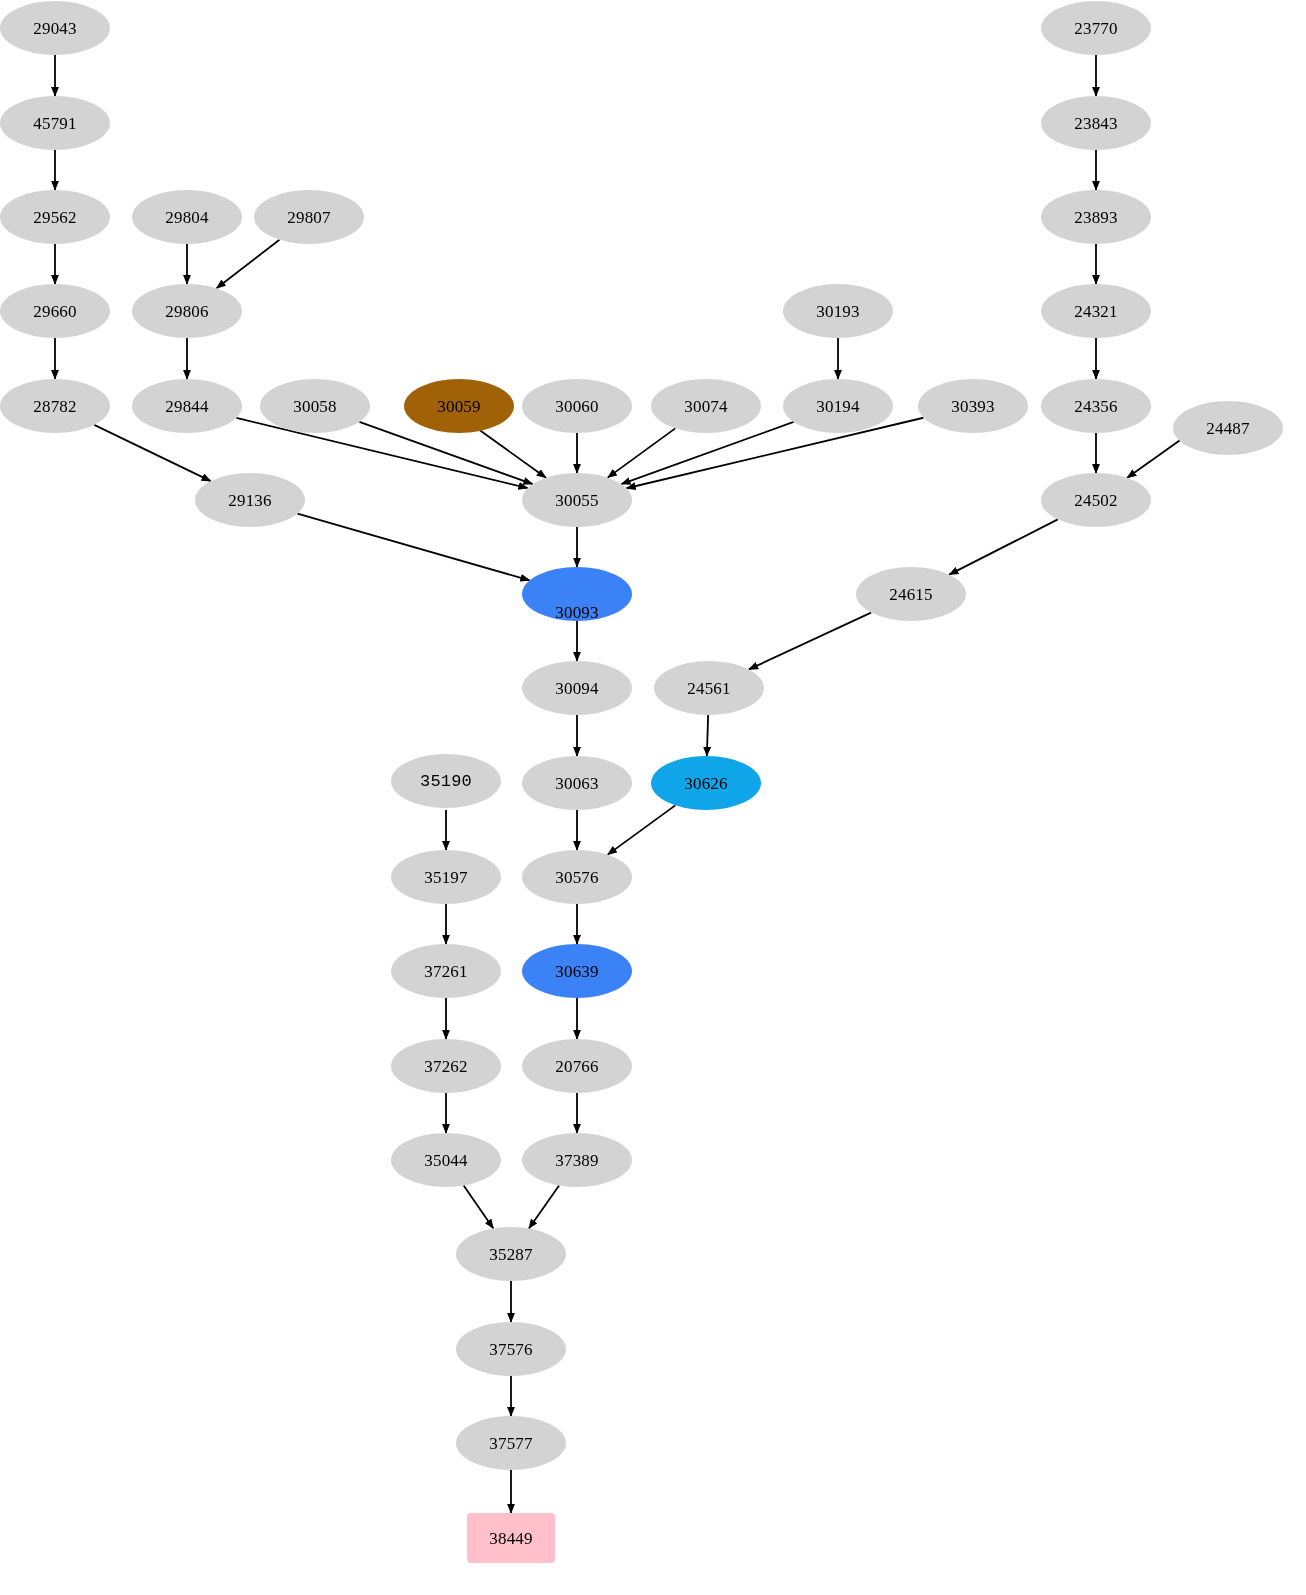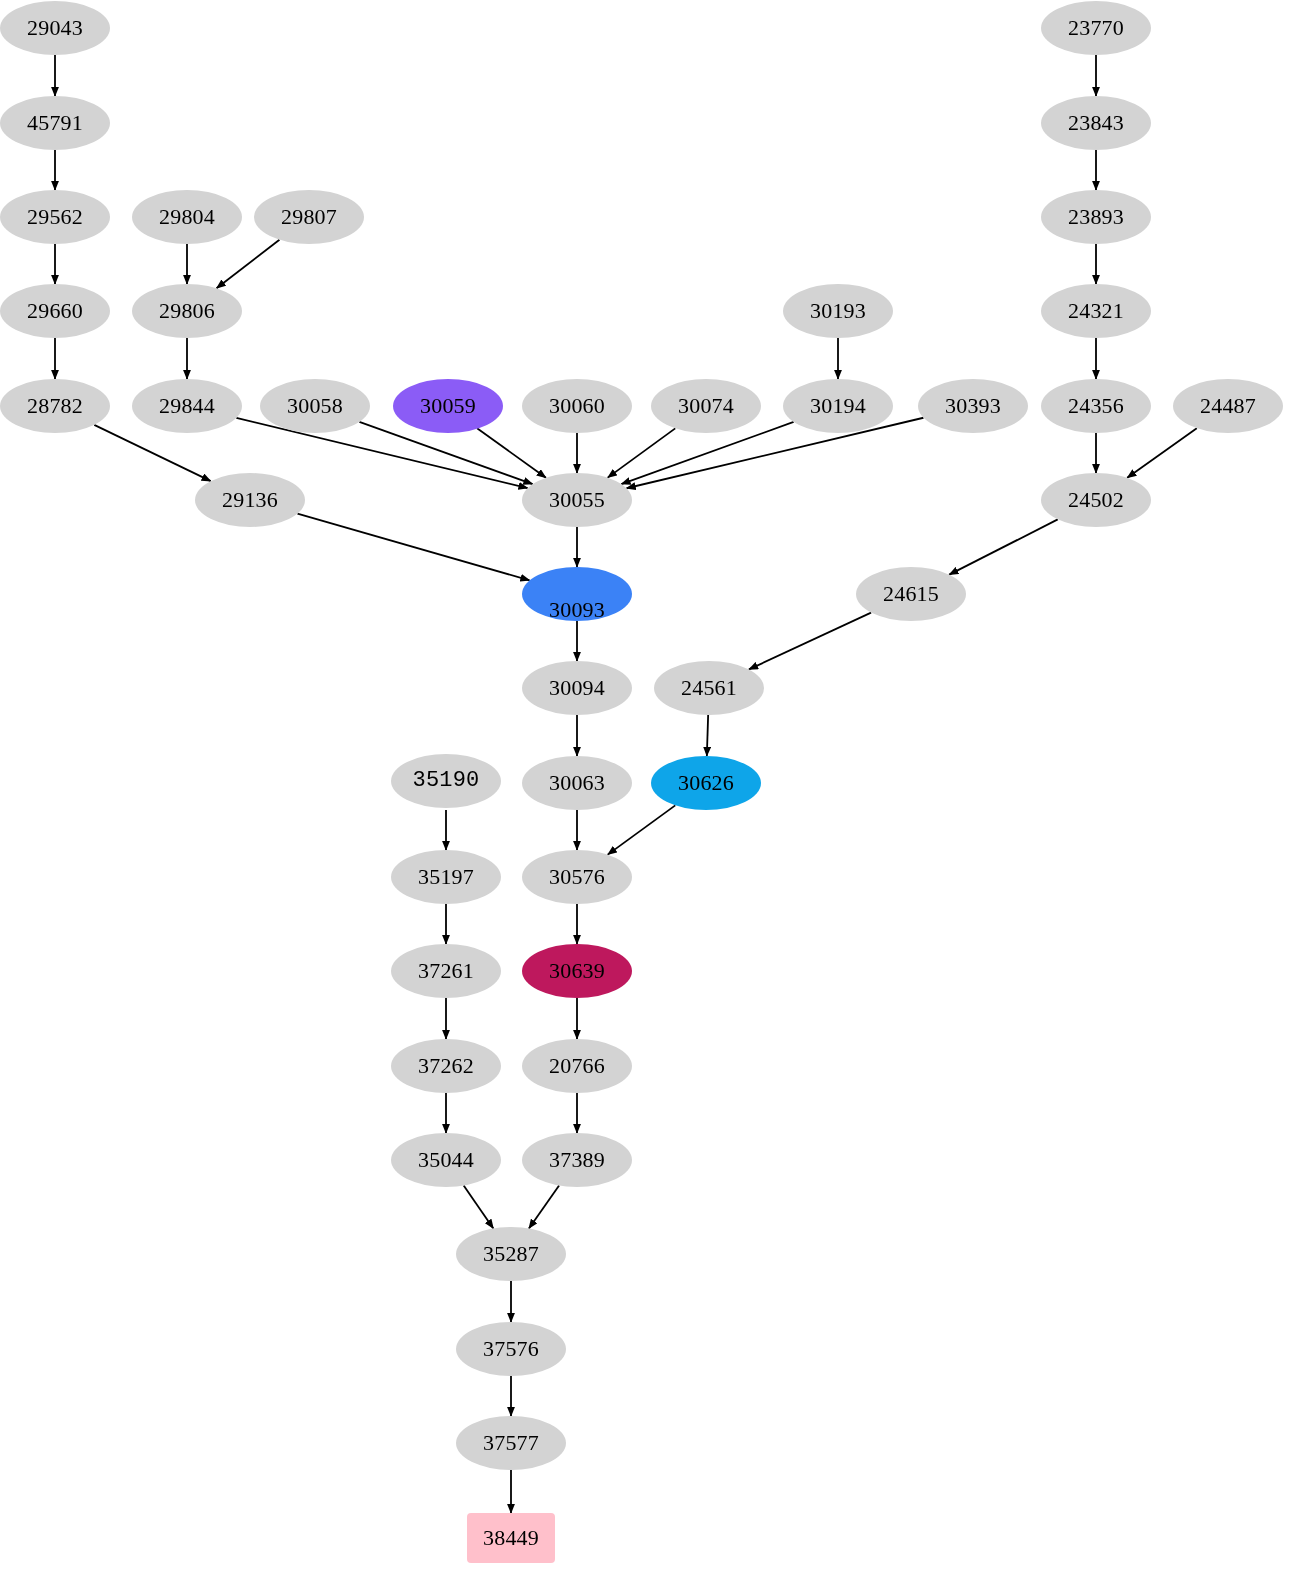--- a/index.html
+++ b/index.html
@@ -26,21 +26,21 @@
     height: 1595px;
     pointer-events: none;
   }
   .node {
     position: absolute;
     display: flex;
     align-items: center;
     justify-content: center;
     box-sizing: border-box;
     color: #000000;
-    font-size: 22px;
+    font-size: 17px;
     line-height: 1;
     letter-spacing: 0.2px;
     white-space: nowrap;
     user-select: none;
   }
   .node.ellipse {
     border-radius: 50%;
     background: #d3d3d3;
   }
   .node.box {
@@ -134,21 +134,21 @@
       </div>
       <div class="node ellipse" style="left: 132px; top: 379px; width: 110px; height: 54px; background: rgb(211, 211, 211);">
         <span class="node-label">29844</span>
       </div>
       <div class="node ellipse" style="left: 195px; top: 473px; width: 110px; height: 54px; background: rgb(211, 211, 211);">
         <span class="node-label">29136</span>
       </div>
       <div class="node ellipse" style="left: 260px; top: 379px; width: 110px; height: 54px; background: rgb(211, 211, 211);">
         <span class="node-label">30058</span>
       </div>
-      <div class="node ellipse" style="left: 393px; top: 379px; width: 110px; height: 54px; background: #8b5cf6;">
+      <div class="node ellipse" style="left: 404px; top: 379px; width: 110px; height: 54px; background: #a16207;">
         <span class="node-label">30059</span>
       </div>
       <div class="node ellipse" style="left: 522px; top: 379px; width: 110px; height: 54px; background: rgb(211, 211, 211);">
         <span class="node-label">30060</span>
       </div>
       <div class="node ellipse" style="left: 651px; top: 379px; width: 110px; height: 54px; background: rgb(211, 211, 211);">
         <span class="node-label">30074</span>
       </div>
       <div class="node ellipse" style="left: 783px; top: 284px; width: 110px; height: 54px; background: rgb(211, 211, 211);">
         <span class="node-label">30193</span>
@@ -167,21 +167,21 @@
       </div>
       <div class="node ellipse" style="left: 1041px; top: 190px; width: 110px; height: 54px; background: rgb(211, 211, 211);">
         <span class="node-label">23893</span>
       </div>
       <div class="node ellipse" style="left: 1041px; top: 284px; width: 110px; height: 54px; background: rgb(211, 211, 211);">
         <span class="node-label">24321</span>
       </div>
       <div class="node ellipse" style="left: 1041px; top: 379px; width: 110px; height: 54px; background: rgb(211, 211, 211);">
         <span class="node-label">24356</span>
       </div>
-      <div class="node ellipse" style="left: 1173px; top: 379px; width: 110px; height: 54px; background: rgb(211, 211, 211);">
+      <div class="node ellipse" style="left: 1173px; top: 401px; width: 110px; height: 54px; background: rgb(211, 211, 211);">
         <span class="node-label">24487</span>
       </div>
       <div class="node ellipse" style="left: 1041px; top: 473px; width: 110px; height: 54px; background: rgb(211, 211, 211);">
         <span class="node-label">24502</span>
       </div>
       <div class="node ellipse" style="left: 522px; top: 473px; width: 110px; height: 54px; background: rgb(211, 211, 211);">
         <span class="node-label">30055</span>
       </div>
       <div class="node ellipse" style="left: 856px; top: 567px; width: 110px; height: 54px; background: rgb(211, 211, 211);">
         <span class="node-label">24615</span>
@@ -206,21 +206,21 @@
       </div>
       <div class="node ellipse" style="left: 391px; top: 850px; width: 110px; height: 54px; background: rgb(211, 211, 211);">
         <span class="node-label">35197</span>
       </div>
       <div class="node ellipse" style="left: 522px; top: 850px; width: 110px; height: 54px; background: rgb(211, 211, 211);">
         <span class="node-label">30576</span>
       </div>
       <div class="node ellipse" style="left: 391px; top: 944px; width: 110px; height: 54px; background: rgb(211, 211, 211);">
         <span class="node-label">37261</span>
       </div>
-      <div class="node ellipse" style="left: 522px; top: 944px; width: 110px; height: 54px; background: #be185d;">
+      <div class="node ellipse" style="left: 522px; top: 944px; width: 110px; height: 54px; background: #3b82f6;">
         <span class="node-label">30639</span>
       </div>
       <div class="node ellipse" style="left: 391px; top: 1039px; width: 110px; height: 54px; background: rgb(211, 211, 211);">
         <span class="node-label">37262</span>
       </div>
       <div class="node ellipse" style="left: 522px; top: 1039px; width: 110px; height: 54px; background: rgb(211, 211, 211);">
         <span class="node-label">20766</span>
       </div>
       <div class="node ellipse" style="left: 391px; top: 1133px; width: 110px; height: 54px; background: rgb(211, 211, 211);">
         <span class="node-label">35044</span>

